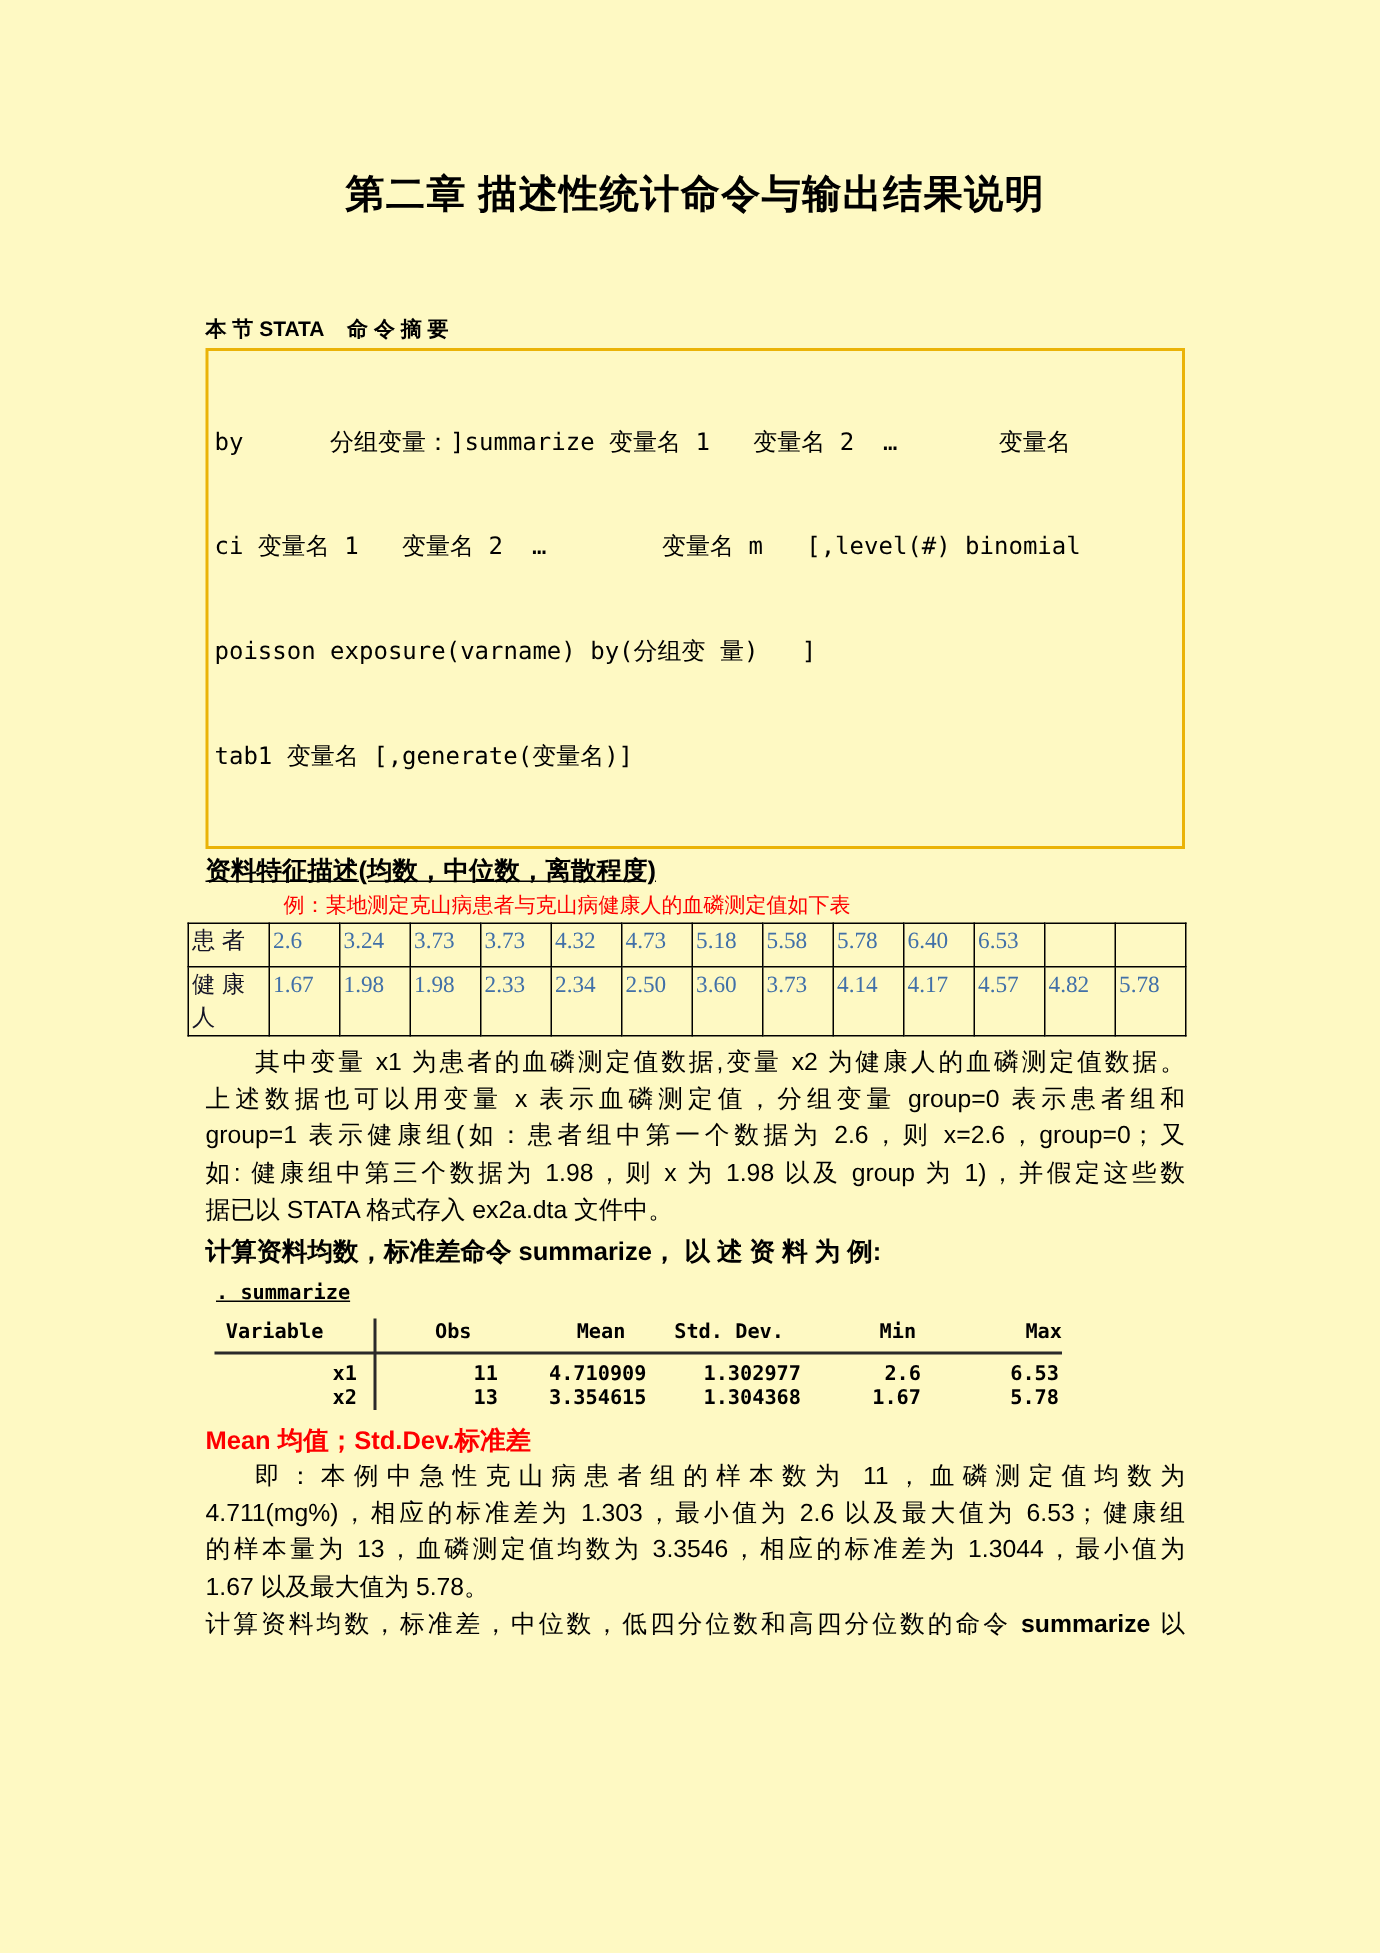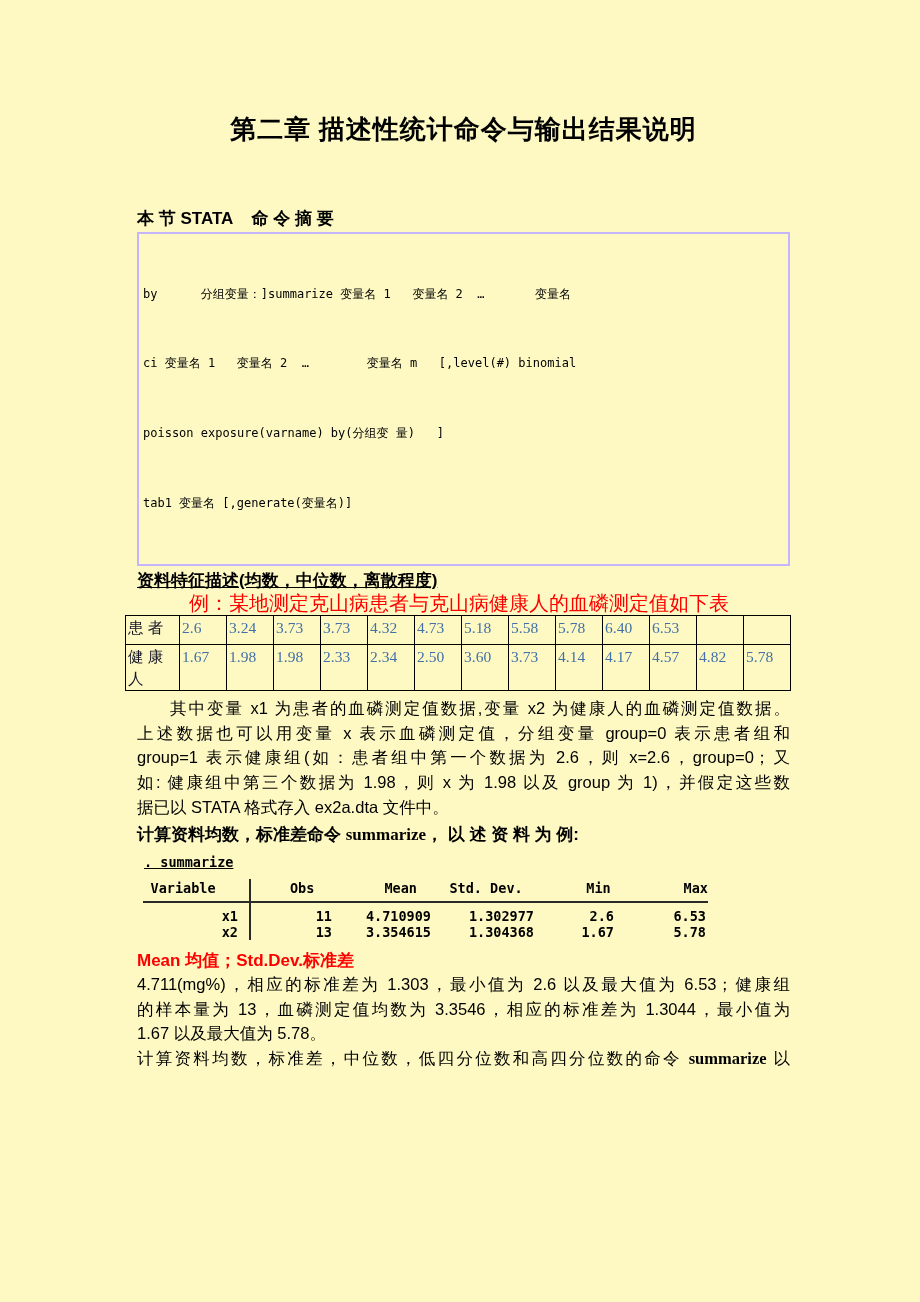--- a/index.html
+++ b/index.html
@@ -10,51 +10,51 @@
     margin:0 auto;
   }
   .content { position:absolute; left:137px; top:0; width:653px; }
 
   .doc-title {
     padding-top:112px; text-align:center; font-size:26px; font-weight:bold;
     letter-spacing:1px; line-height:36px; font-family:"Liberation Serif", serif;
   }
 
   .section-heading {
-    margin-top:60px; font-size:17px; font-weight:bold; white-space:pre;
+    margin-top:60px; font-size:14px; font-weight:bold; white-space:pre;
     line-height:22px;
   }
 
   .command-box {
-    margin-top:2px; border:2px solid #c4b5fd; padding:2px 4px;
-    font-family:"DejaVu Sans Mono", monospace; font-size:12px;
+    margin-top:2px; border:2px solid #eab308; padding:2px 4px;
+    font-family:"DejaVu Sans Mono", monospace; font-size:16px;
     line-height:23.3px; white-space:pre;
   }
 
   .feature-heading { margin-top:3px; font-size:17px; font-weight:bold; line-height:23px;text-decoration:underline; }
-  .example-note { font-size:20px; color:#fe0000; padding-left:52px; line-height:22px; }
+  .example-note { font-size:14px; color:#fe0000; padding-left:52px; line-height:22px; }
 
   table.blood { border-collapse:collapse; margin-left:-12px; width:666px; margin-top:1px; }
   table.blood td {
     border:1.6px solid #000; font-size:15.5px; vertical-align:top;
     padding:1px 1px 0 2px; line-height:22px;
   }
   table.blood tr.r1 td { height:29px; }
   table.blood tr.r2 td { height:40px; }
   td.blood-label { width:54px; color:#141426; }
   td.blood-val { width:47px; color:#4170a8; font-family:"Liberation Serif", serif; }
 
   .para { font-size:16.5px; line-height:24.6px; }
   .para .line { white-space:nowrap; }
   .para .fill { text-align:justify; text-align-last:justify; white-space:normal; }
   .indent { text-indent:33px; }
   .mt { margin-top:5px; }
 
   .cmd-heading { margin-top:4px; font-size:17px; font-weight:bold; line-height:23px; }
-  .code { font-family:Liberation Serif, serif; }
+  .code { font-family:Liberation Sans, sans-serif; }
 
   .command-echo {
     margin-top:8px; padding-left:7px; font-family:"DejaVu Sans Mono", monospace;
     font-size:13.5px; font-weight:bold; line-height:16px;text-decoration:underline;
   }
 
   .stata { position:relative; margin:10px 0 0 6px; width:565px;
     font-family:"DejaVu Sans Mono", monospace; font-size:13.5px; font-weight:bold; }
   .stata .row { display:flex; line-height:15.5px; }
   .stata .hrow { line-height:17px;gap:27px; }
@@ -162,20 +162,21 @@
         <div class="c c3">3.354615</div>
         <div class="c c4">1.304368</div>
         <div class="c c5">1.67</div>
         <div class="c c6">5.78</div>
       </div>
     </div>
 
     <div class="mean-note">Mean 均值；Std.Dev.标准差</div>
 
     <div class="para">
+      <div class="line fill indent">即：本例中急性克山病患者组的样本数为 11，血磷测定值均数为</div>
       <div class="line fill">4.711(mg%)，相应的标准差为 1.303，最小值为 2.6 以及最大值为 6.53；健康组</div>
       <div class="line fill">的样本量为 13，血磷测定值均数为 3.3546，相应的标准差为 1.3044，最小值为</div>
       <div class="line">1.67 以及最大值为 5.78。</div>
     </div>
 
     <div class="para">
       <div class="line fill">
         <span>计算资料均数，标准差，中位数，低四分位数和高四分位数的命令 </span><b class="code">summarize</b><span> 以</span>
       </div>
     </div>

